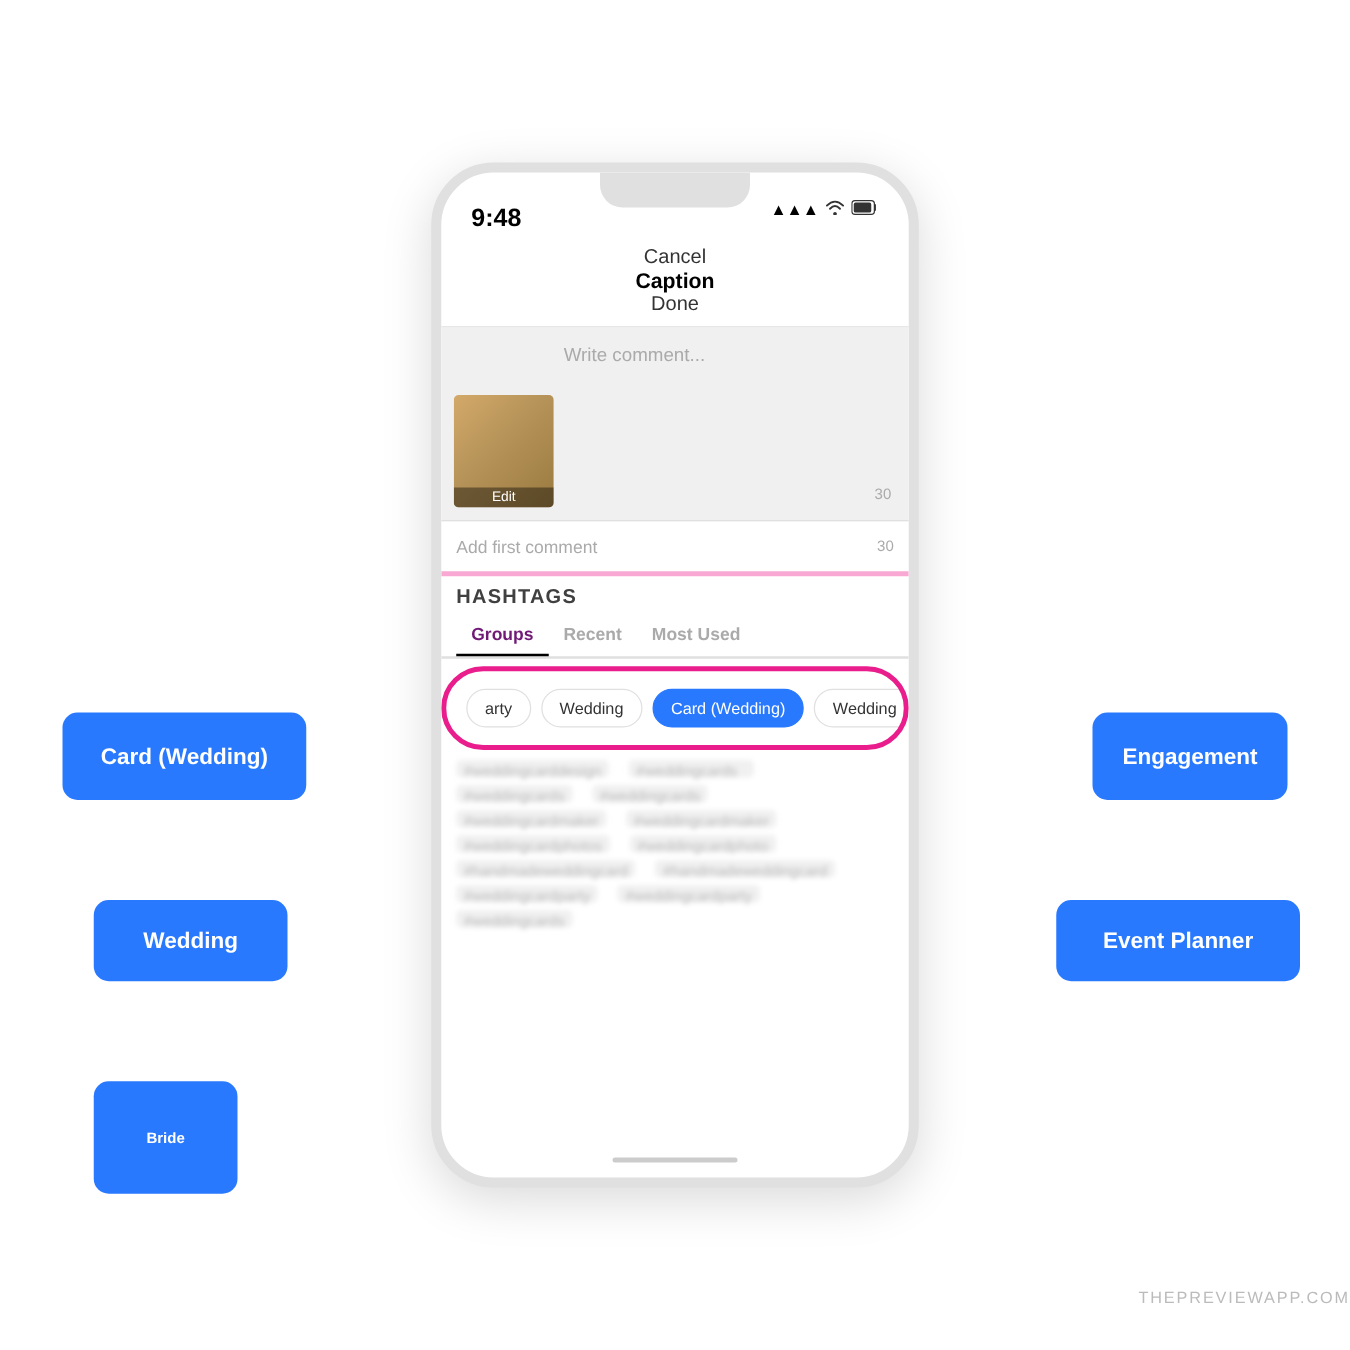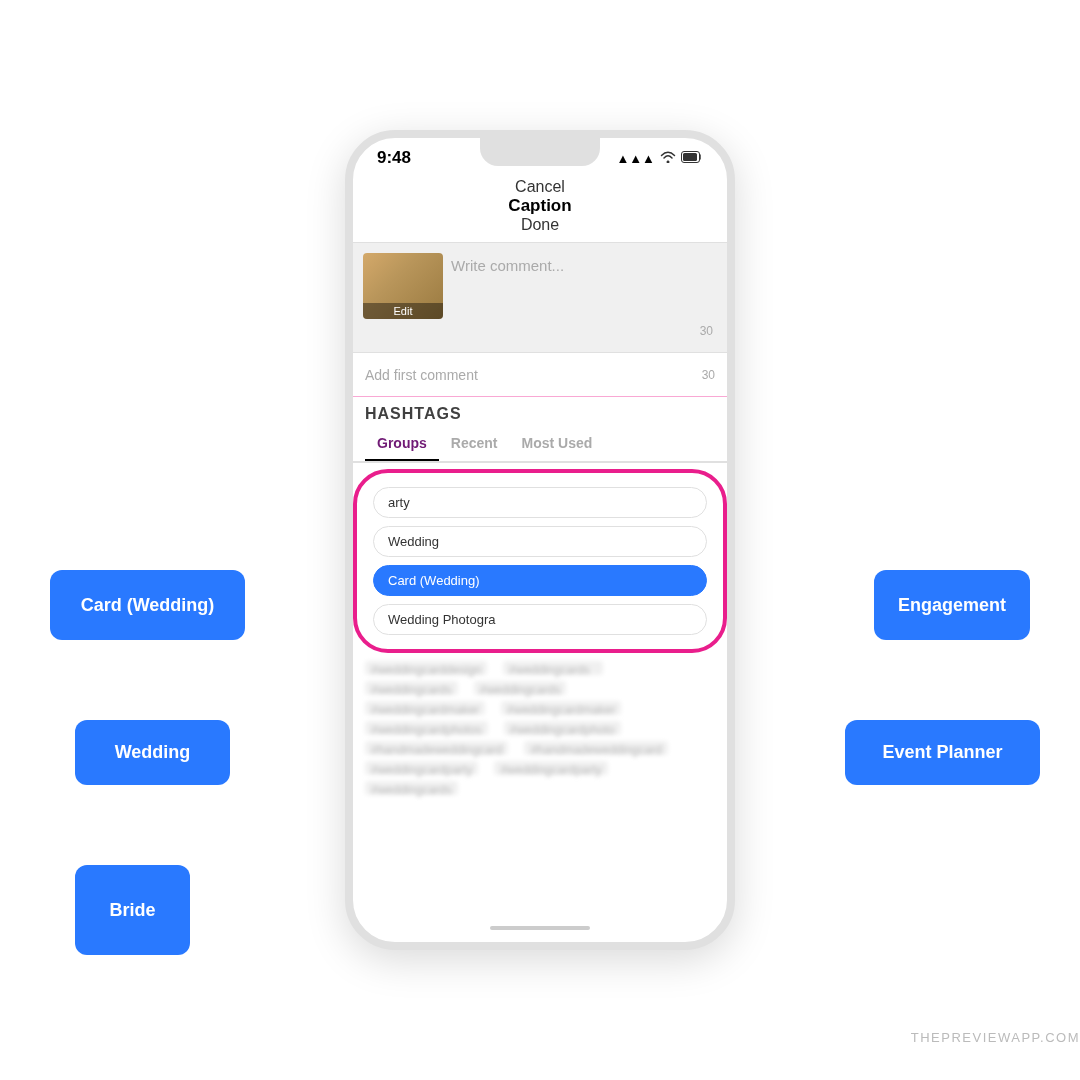--- a/index.html
+++ b/index.html
@@ -51,21 +51,21 @@
       top: 720px;
       width: 155px;
       height: 65px;
       font-size: 18px;
     }
     .badge-bride {
       left: 75px;
       top: 865px;
       width: 115px;
       height: 90px;
-      font-size: 18px;
+      font-size: 12px;
     }
     .badge-engagement {
       right: 50px;
       top: 570px;
       width: 156px;
       height: 70px;
       font-size: 18px;
     }
     .badge-event-planner {
       right: 40px;
@@ -99,22 +99,23 @@
     
     .status-bar {
       display: flex;
       align-items: center;
       justify-content: space-between;
       padding: 10px 24px 4px;
       font-size: 15px;
       font-weight: 600;
     }
     .status-time {
-      font-size: 17px;
+      font-size: 20px;
       font-weight: 700;
+      margin-top: 16px;
     }
     .status-icons {
       display: flex;
       align-items: center;
       gap: 5px;
       font-size: 13px;
     }
 
     
     .nav-bar {
@@ -142,26 +143,27 @@
     .caption-area {
       display: flex;
       padding: 10px;
       gap: 8px;
       min-height: 110px;
       border-bottom: 1px solid #e0e0e0;
       background: #f0f0f0;
     }
     .caption-thumb {
       width: 80px;
-      height: 66px;
+      height: 90px;
       background: #0f766e;
       border-radius: 4px;
       flex-shrink: 0;
       position: relative;
       overflow: hidden;
+      margin-top: 44px;
     }
     .caption-thumb-edit {
       position: absolute;
       bottom: 0;
       left: 0;
       right: 0;
       background: rgba(0,0,0,0.4);
       color: white;
       font-size: 11px;
       text-align: center;
@@ -182,21 +184,21 @@
     .char-count {
       align-self: flex-end;
       font-size: 12px;
       color: #aaa;
       padding: 4px;
     }
 
     
     .comment-area {
       padding: 8px 12px;
-      border-bottom: 1px solid #f9a8d4;
+      border-bottom: 4px solid #f9a8d4;
       color: #aaa;
       font-size: 14px;
       min-height: 44px;
       display: flex;
       align-items: center;
       justify-content: space-between;
     }
     .comment-count {
       font-size: 12px;
       color: #aaa;
@@ -243,21 +245,20 @@
       border: 4px solid #E91E8C;
       border-radius: 35px;
       pointer-events: none;
       z-index: 10;
     }
     .pills-row {
       display: flex;
       gap: 8px;
       padding: 10px 12px;
       overflow: hidden;
-      flex-direction: column;
     }
     .pill {
       padding: 7px 14px;
       border-radius: 20px;
       font-size: 13px;
       white-space: nowrap;
       border: 1.5px solid #e0e0e0;
       background: #fff;
       color: #333;
       flex-shrink: 0;

